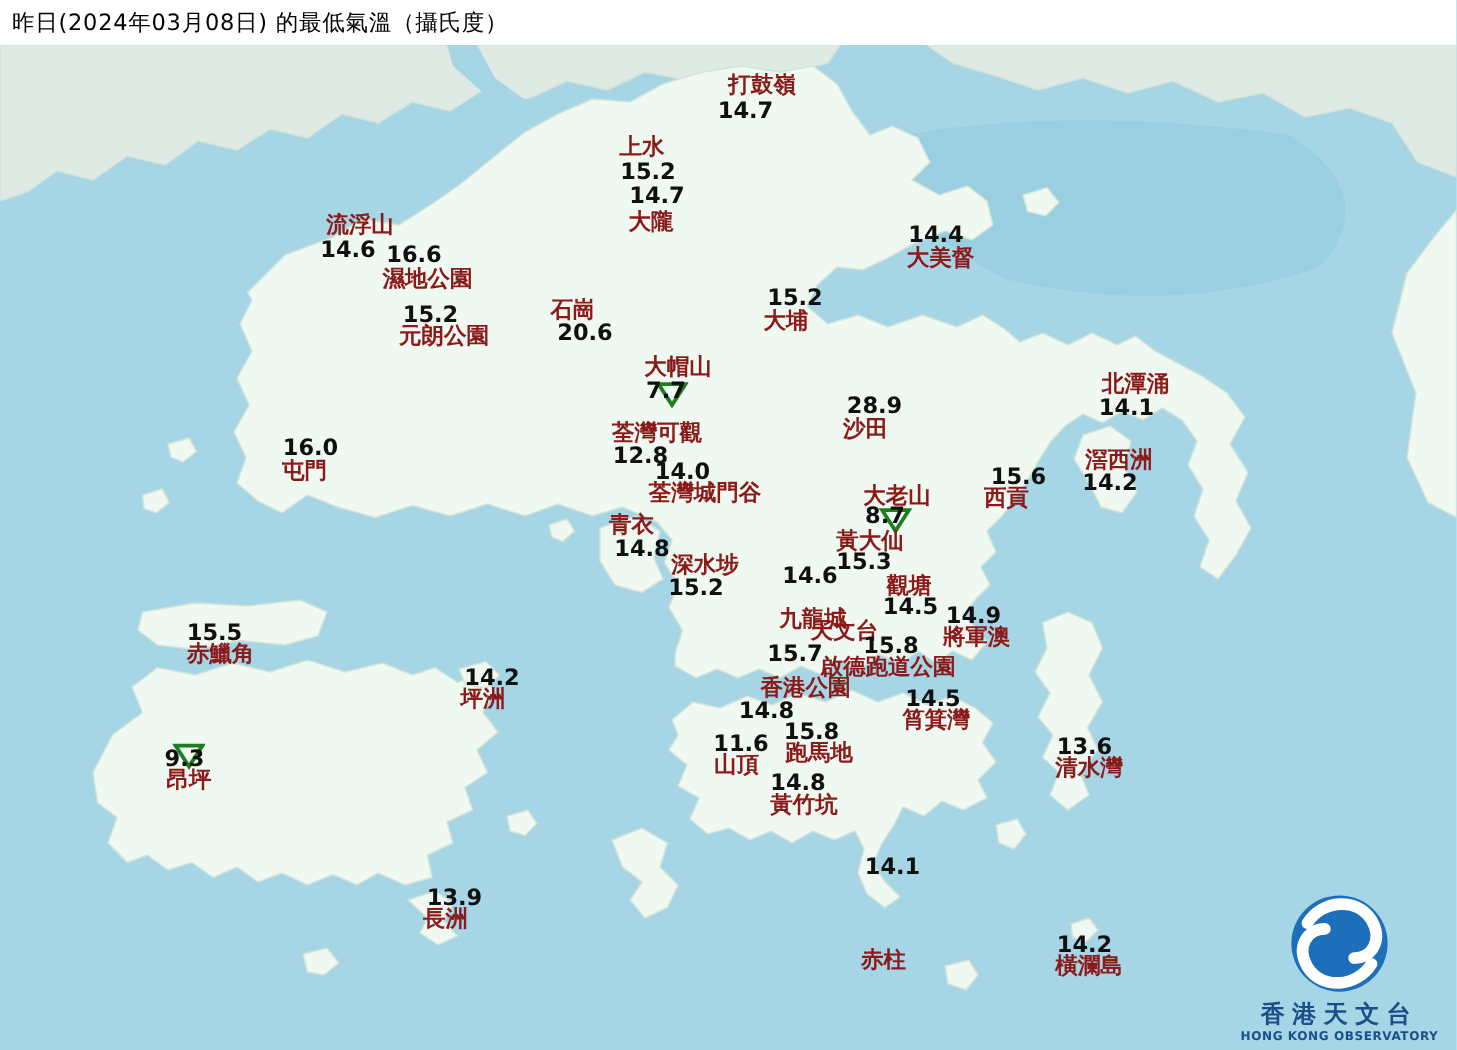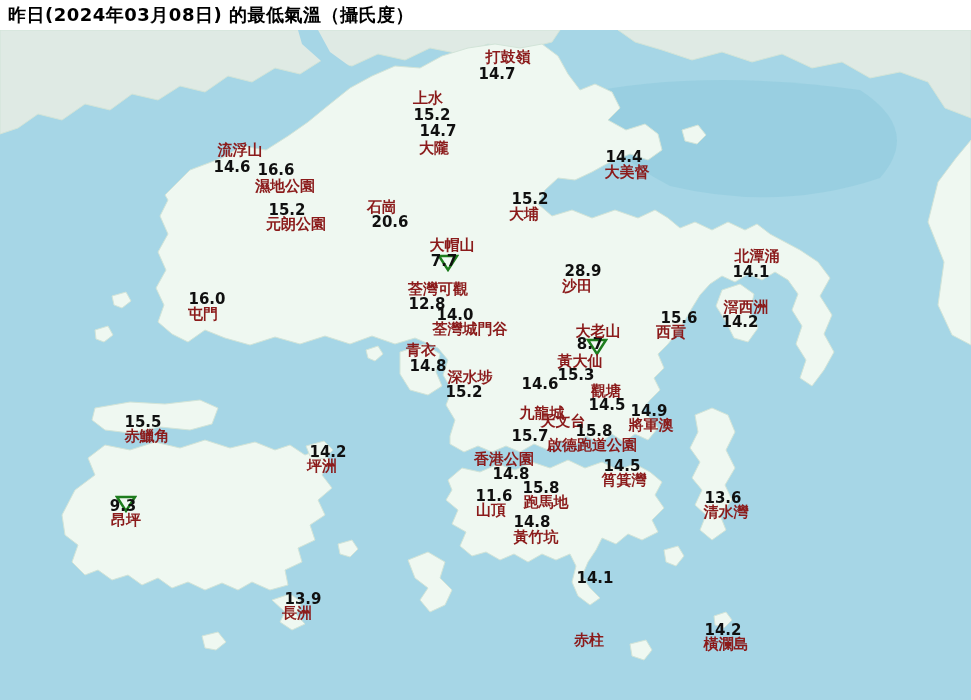--- a/index.html
+++ b/index.html
@@ -6,21 +6,21 @@
     --sea:#a6d6e6; --deep_sea:#8ecadd; --land:#eff8f1; --mainland:#dfeae4;
     --coast:#d2e4d8; --station_name:#8b1b1b; --temp:#101010; --marker:#1e7d1e;
     --logo_blue:#1c6fb8; --logo_text:#1b4f8a; --title_bg:#ffffff; --title_fg:#000000;
   }
   html,body{margin:0;padding:0;}
   .screen{position:relative;width:971px;height:700px;overflow:hidden;
     font-family:"DejaVu Sans",sans-serif;background:var(--sea);}
   svg.map{position:absolute;top:0;left:0;z-index:1;}
   .titlebar{position:absolute;top:0;left:0;width:100%;height:30px;background:var(--title_bg);
     display:flex;align-items:center;z-index:6;}
-  .titlebar .title-text{font-size:18px;font-weight:bold;color:var(--title_fg);
+  .titlebar .title-text{font-size:15px;font-weight:normal;color:var(--title_fg);
     padding-left:8px;letter-spacing:0.5px;white-space:nowrap;}
   #stations-layer{position:absolute;top:0;left:0;width:100%;height:100%;z-index:3;}
   .station-name{position:absolute;transform:translate(-50%,-50%);color:var(--station_name);
     font-size:15px;font-weight:bold;white-space:nowrap;z-index:3;line-height:1;text-align:right;}
   .station-temp{position:absolute;transform:translate(-50%,-50%);color:var(--temp);
     font-size:15px;font-weight:bold;white-space:nowrap;z-index:3;line-height:1;}
   .marker{position:absolute;transform:translate(-50%,-50%);z-index:2;}
   .logo{position:absolute;right:8px;bottom:4px;width:140px;text-align:center;z-index:5;}
   .logo-mark{display:block;margin:0 auto 2px auto;}
   .logo-zh{font-size:16px;font-weight:bold;color:var(--logo_text);letter-spacing:5px;line-height:1.2;}
@@ -138,21 +138,21 @@
       <div class="station-name" style="left: 651px; top: 425px;">將軍澳</div>
       <div class="station-temp" style="left: 530px; top: 436px;">15.7</div>
       <div class="station-name" style="left: 536px; top: 421px; margin-left: 27px;">天文台</div>
       <div class="station-temp" style="left: 594px; top: 431px;">15.8</div>
       <div class="station-name" style="left: 592px; top: 445px;">啟德跑道公園</div>
       <div class="station-temp" style="left: 143px; top: 422px;">15.5</div>
       <div class="station-name" style="left: 147px; top: 436px;">赤鱲角</div>
       <div class="station-temp" style="left: 328px; top: 452px;">14.2</div>
       <div class="station-name" style="left: 322px; top: 466px;">坪洲</div>
       <div class="station-temp" style="left: 511px; top: 474px;">14.8</div>
-      <div class="station-name" style="left: 504px; top: 459px;">香港公園</div>
+      <div class="station-name" style="left: 537px; top: 459px;">香港公園</div>
       <div class="station-temp" style="left: 622px; top: 466px;">14.5</div>
       <div class="station-name" style="left: 624px; top: 480px;">筲箕灣</div>
       <div class="station-temp" style="left: 494px; top: 496px;">11.6</div>
       <div class="station-name" style="left: 491px; top: 510px;">山頂</div>
       <div class="station-temp" style="left: 541px; top: 488px;">15.8</div>
       <div class="station-name" style="left: 546px; top: 502px;">跑馬地</div>
       <svg width="22" height="19" class="marker" style="left: 126px; top: 504px;">
         <polygon points="2,2.5 20,2.5 11,16.5" fill="none" stroke="#1e7d1e" stroke-width="2.5"></polygon>
       </svg>
       <div class="station-temp" style="left: 123px; top: 506px;">9.3</div>
@@ -162,14 +162,23 @@
       <div class="station-temp" style="left: 532px; top: 522px;">14.8</div>
       <div class="station-name" style="left: 536px; top: 537px;">黃竹坑</div>
       <div class="station-temp" style="left: 595px; top: 578px;">14.1</div>
       <div class="station-name" style="left: 589px; top: 592px; margin-top: 48px;">赤柱</div>
       <div class="station-temp" style="left: 303px; top: 599px;">13.9</div>
       <div class="station-name" style="left: 297px; top: 613px;">長洲</div>
       <div class="station-temp" style="left: 723px; top: 630px;">14.2</div>
       <div class="station-name" style="left: 726px; top: 644px;">橫瀾島</div>
     </div>
 
+  <div class="logo">
+    <svg class="logo-mark" width="70" height="70" viewBox="0 0 72 72">
+      <circle cx="36" cy="36" r="33" fill="var(--logo_blue)"></circle>
+      <path d="M14,22 C24,6 48,4 58,20 C66,34 58,46 46,46" fill="none" stroke="#ffffff" stroke-width="8" stroke-linecap="round"></path>
+      <path d="M58,50 C48,66 24,68 14,52 C6,38 14,26 26,26" fill="none" stroke="#ffffff" stroke-width="8" stroke-linecap="round"></path>
+    </svg>
+    <div class="logo-zh">香港天文台</div>
+    <div class="logo-en">HONG KONG OBSERVATORY</div>
+  </div>
 
 </div>
 
 </body></html>

